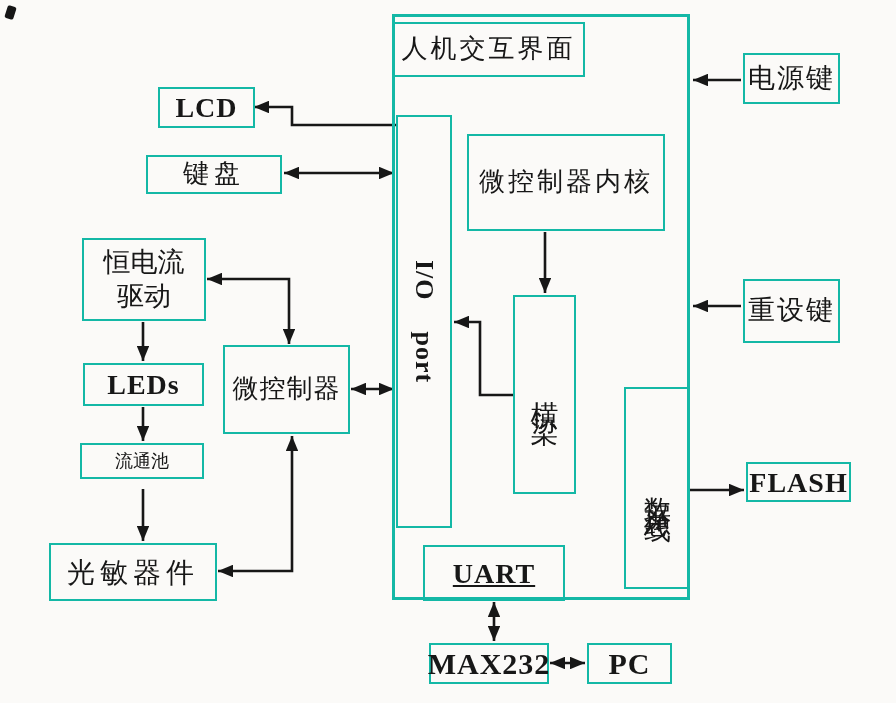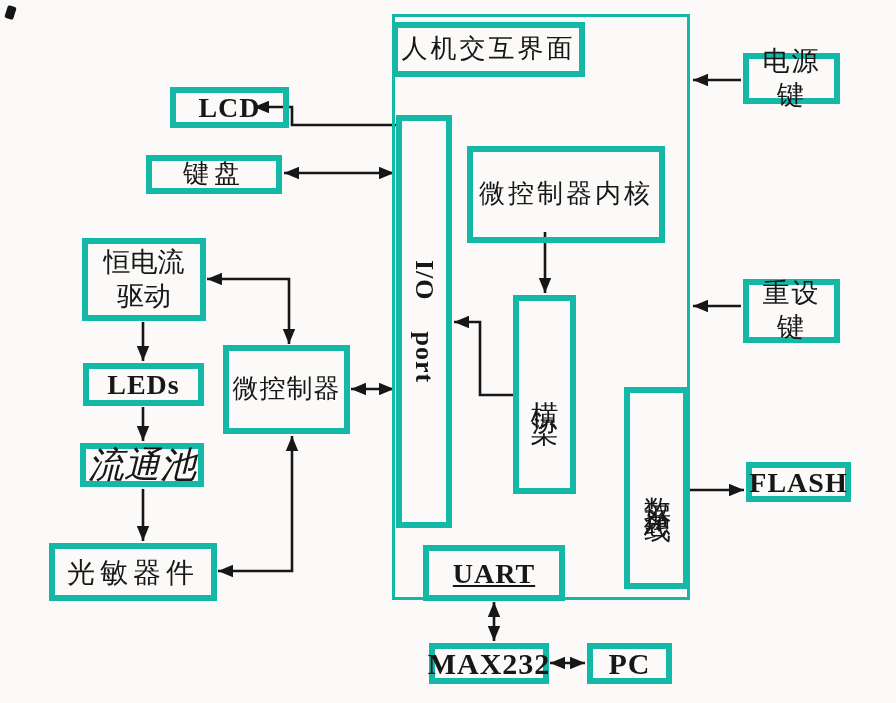--- a/index.html
+++ b/index.html
@@ -7,47 +7,47 @@
     position:relative;
     width:896px;height:703px;
     background:#fbfaf8;
     font-family:"Liberation Serif","DejaVu Serif",serif;
     color:#171717;
     overflow:hidden;
   }
   .node{
     position:absolute;
     box-sizing:border-box;
-    border:6px solid #14b8a6;
+    border:2px solid #14b8a6;
     display:flex;
     align-items:center;
     justify-content:center;
     text-align:center;
     background:transparent;
     line-height:1.25;
   }
   .outer{border-width:3px;}
   .cjk{font-size:26px;font-weight:500;}
   .latin{font-size:28px;font-weight:bold;letter-spacing:1px;}
   .multiline{white-space:pre-line;}
   .vtext{writing-mode:vertical-rl;text-orientation:upright;letter-spacing:0.5em;}
   .vlatin{writing-mode:vertical-rl;font-weight:bold;word-spacing:0.9em;letter-spacing:1px;}
 
   
   #n-outer   {left:392px;top:14px; width:298px;height:586px;}
   #n-hmi     {left:392px;top:22px; width:193px;height:55px; letter-spacing:3px;}
-  #n-lcd     {left:158px;top:87px; width:119px; height:41px;margin-left:12px;}
+  #n-lcd     {left:158px;top:87px; width:97px; height:41px;}
   #n-keyboard{left:146px;top:155px;width:136px;height:39px; letter-spacing:5px;}
   #n-ccd     {left:82px; top:238px;width:124px;height:83px; font-size:27px;}
   #n-leds    {left:83px; top:363px;width:121px;height:43px;}
-  #n-flow    {left:80px; top:443px;width:124px;height:44px; font-size:36px;font-style:italic;}
+  #n-flow    {left:80px; top:443px;width:124px;height:36px; font-size:18px;}
   #n-photo   {left:49px; top:543px;width:168px;height:58px; font-size:28px;letter-spacing:5px;}
   #n-mcu     {left:223px;top:345px;width:127px;height:89px; letter-spacing:1px;}
   #n-ioport  {left:396px;top:115px;width:56px; height:413px;font-size:26px;}
-  #n-core    {left:467px;top:134px;width:198px;height:97px; letter-spacing:3px;margin-top:12px;}
+  #n-core    {left:467px;top:134px;width:198px;height:97px; letter-spacing:3px;}
   #n-beam    {left:513px;top:295px;width:63px; height:199px;font-size:28px;}
   #n-databus {left:624px;top:387px;width:65px; height:202px;font-size:27px;}
   #n-uart    {left:423px;top:545px;width:142px;height:56px;text-decoration:underline;}
   #n-max232  {left:429px;top:643px;width:120px;height:41px;font-size:30px;}
   #n-pc      {left:587px;top:643px;width:85px; height:41px;font-size:30px;}
   #n-power   {left:743px;top:53px; width:97px; height:51px;font-size:27px;letter-spacing:2px;}
   #n-reset   {left:743px;top:279px;width:97px; height:64px;font-size:27px;letter-spacing:2px;}
   #n-flash   {left:746px;top:462px;width:105px;height:40px;}
   #n-databus .vtext{letter-spacing:0.22em;}
   #n-beam .vtext{letter-spacing:0.55em;}

